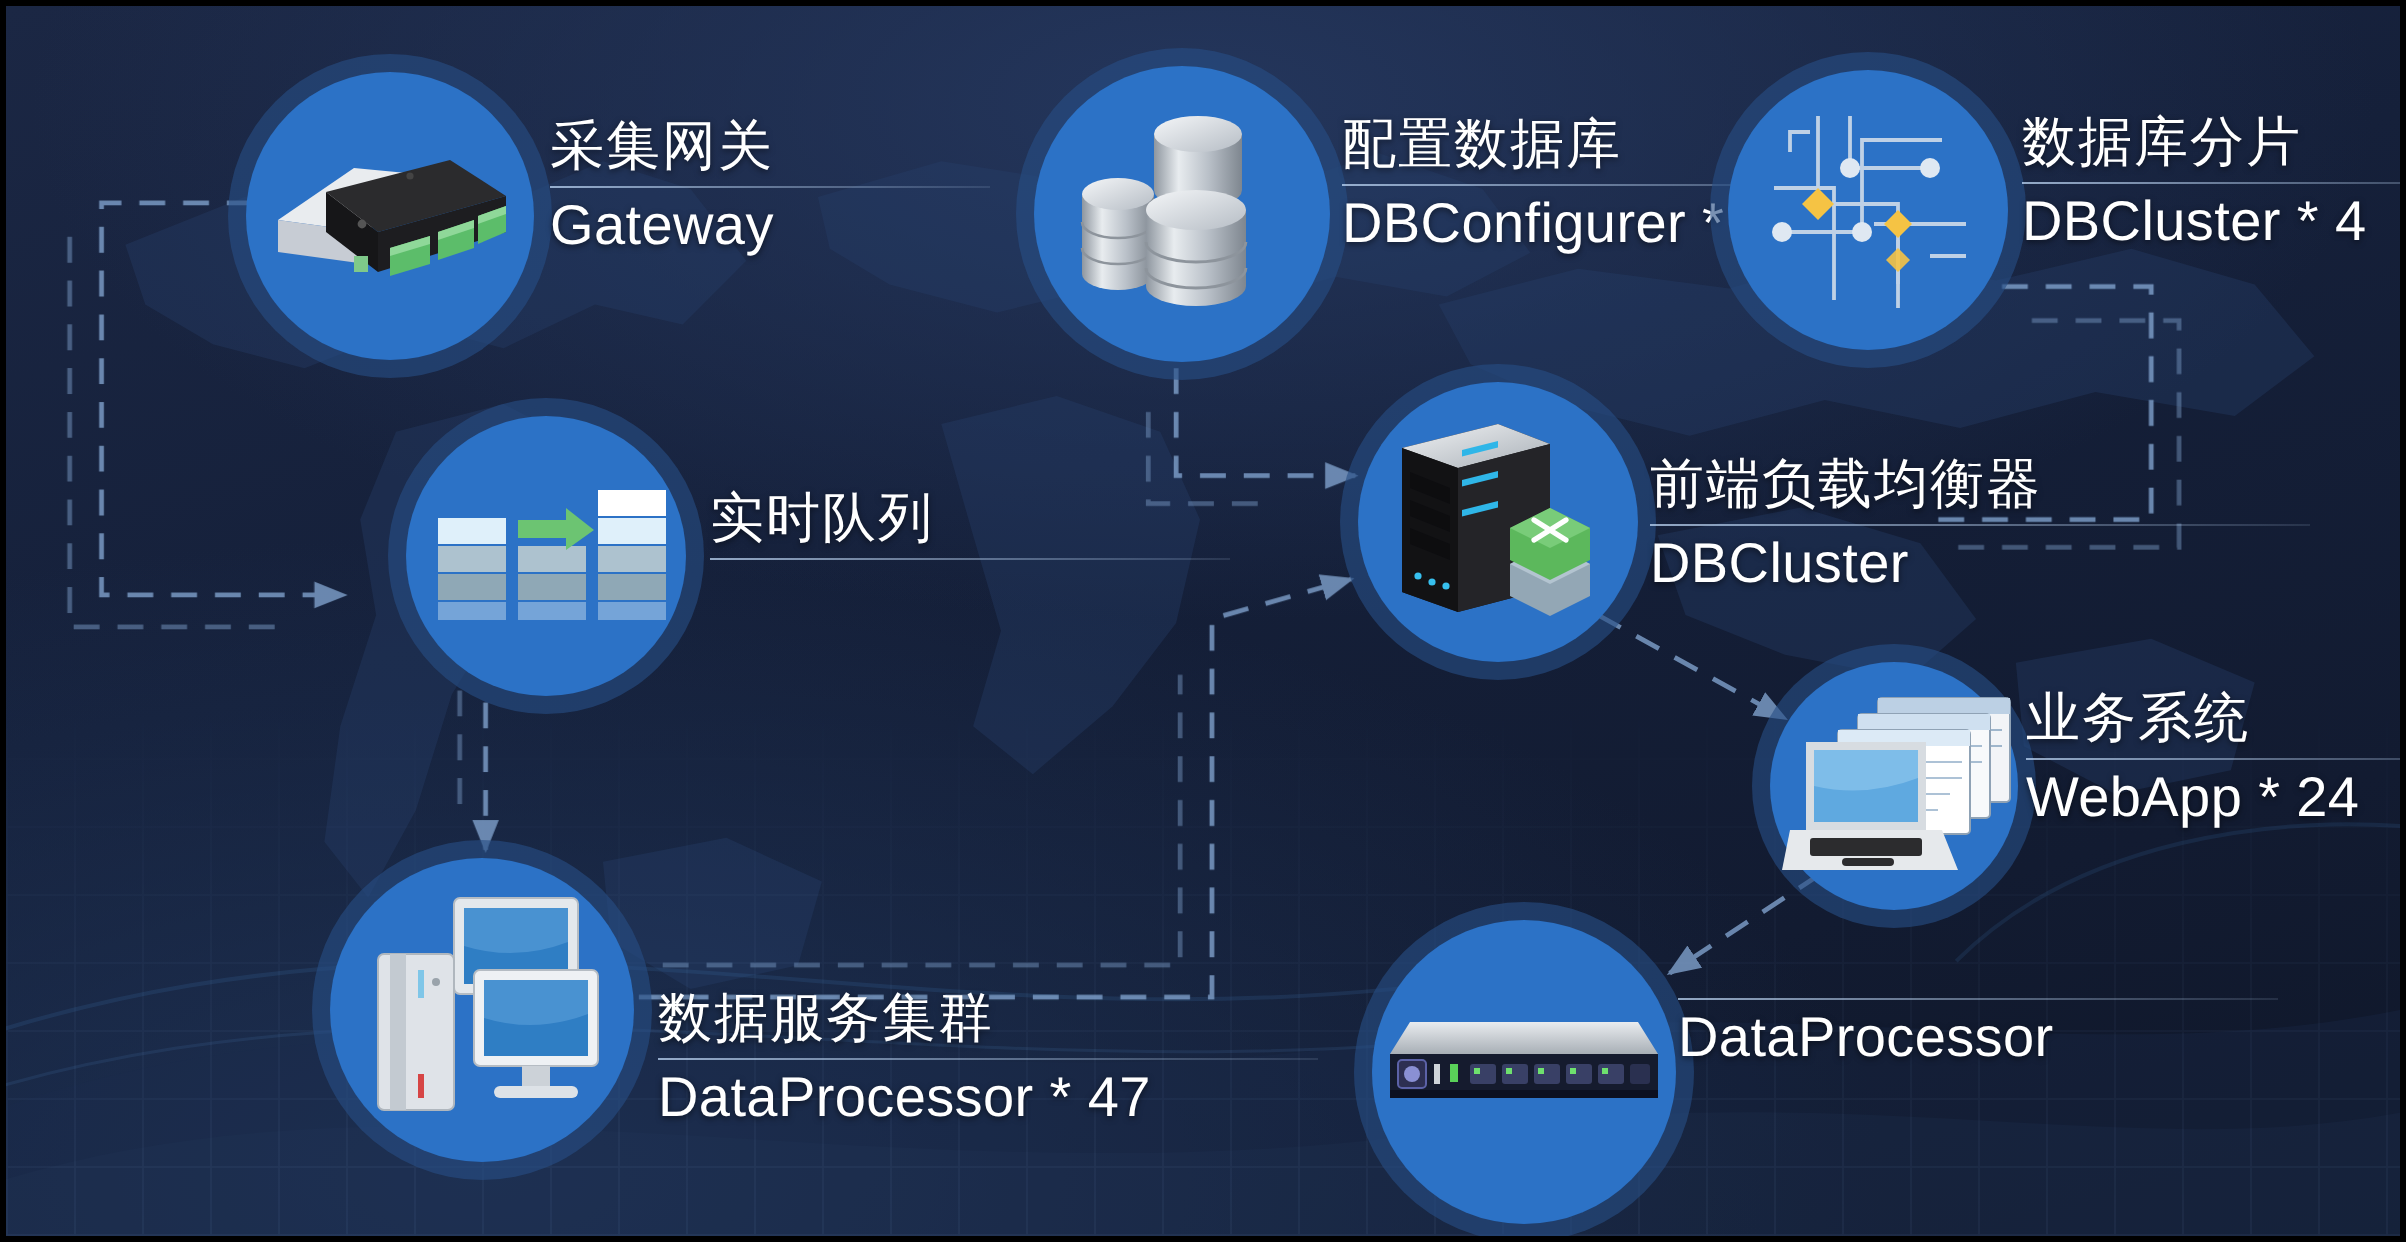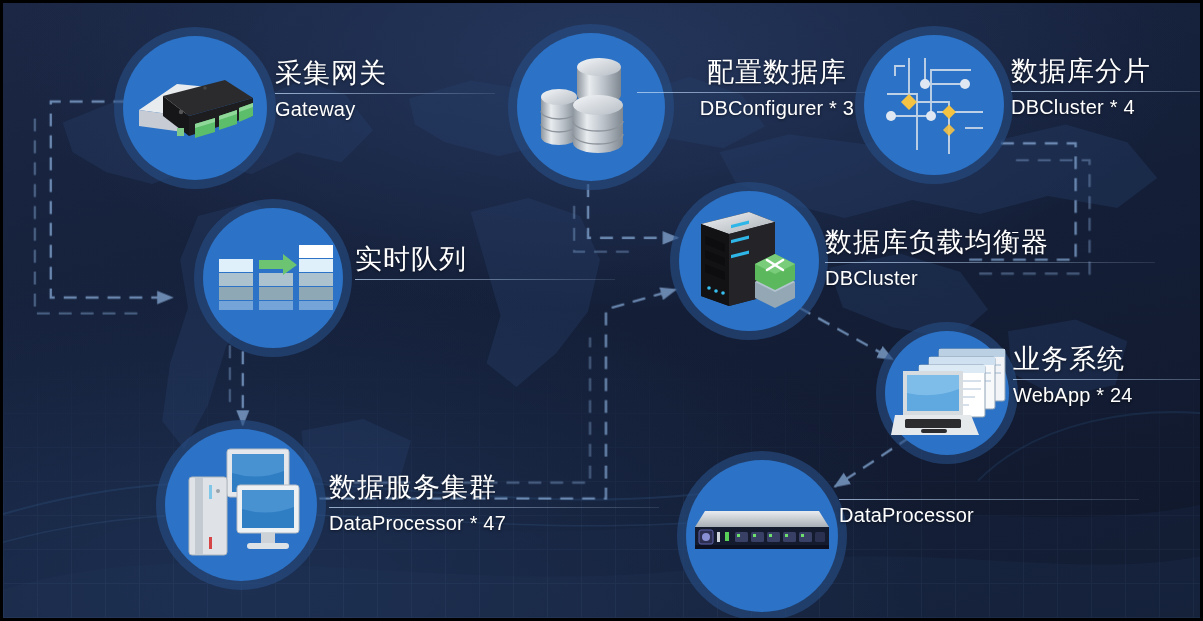--- a/index.html
+++ b/index.html
@@ -49,21 +49,21 @@
     display:block;
   }
   .label .rule{
     display:block;
     height:1px;
     background:linear-gradient(to right, rgba(190,215,245,.75), rgba(190,215,245,.12));
     margin:6px 0 4px 0;
   }
   .label .en{
     font-family:"Liberation Sans", sans-serif;
-    font-size:20px;
+    font-size:28px;
     line-height:1.1;
     display:block;
     letter-spacing:.2px;
   }
   .conn{position:absolute;inset:0;pointer-events:none;}
 </style>
 </head>
 <body>
 
 <div id="stage">
@@ -180,21 +180,21 @@
         </g>
 
         <g>
           <path d="M40,54 L40,92 a25,10 0 0 0 50,0 L90,54 Z" fill="url(#dbg)"></path>
           <ellipse cx="65" cy="54" rx="25" ry="10" fill="url(#dbt)"></ellipse>
           <path d="M40,70 a25,10 0 0 0 50,0" fill="none" stroke="#8d949c" stroke-width="1.4"></path>
           <path d="M40,83 a25,10 0 0 0 50,0" fill="none" stroke="#8d949c" stroke-width="1.4"></path>
         </g>
       </svg>
     </div>
-    <div class="label" style="left:634px;top:55px;width:280px;text-align:center;">
+    <div class="label" style="left:668px;top:55px;width:280px;">
       <span class="cn">配置数据库</span>
       <span class="rule"></span>
       <span class="en">DBConfigurer * 3</span>
     </div>
   </div>
 
   <div class="node">
     <div class="circle" style="left:861px;top:32px;width:140px;height:140px;"></div>
     <div class="icon-wrap" style="left:876px;top:47px;width:110px;height:110px;">
       <svg viewBox="0 0 110 110" width="110" height="110">
@@ -292,21 +292,21 @@
           <path d="M64,56 L84,46 L104,56 L104,72 L84,82 L64,72 Z" fill="#5cb85c"></path>
           <path d="M64,56 L84,46 L104,56 L84,66 Z" fill="#79cc79"></path>
           <g stroke="#ffffff" stroke-width="2.6" fill="none" stroke-linecap="round">
             <path d="M76,52 L92,62"></path>
               <path d="M92,52 L76,62"></path>
           </g>
         </g>
       </svg>
     </div>
     <div class="label" style="left:822px;top:225px;width:330px;">
-      <span class="cn">数据库负载均衡器</span>
+      <span class="cn">前端负载均衡器</span>
       <span class="rule"></span>
       <span class="en">DBCluster</span>
     </div>
   </div>
 
   <div class="node">
     <div class="circle" style="left:882px;top:328px;width:124px;height:124px;"></div>
     <div class="icon-wrap" style="left:888px;top:340px;width:118px;height:100px;">
       <svg viewBox="0 0 118 100" width="118" height="100">
 
@@ -377,21 +377,21 @@
 
         <g>
           <rect x="54" y="42" width="62" height="48" rx="3" fill="#eef1f4" stroke="#b5bcc3"></rect>
           <rect x="59" y="47" width="52" height="38" fill="#2f7ec4"></rect>
           <path d="M59,47 L111,47 L111,64 Q85,74 59,66 Z" fill="#5ea3dd" opacity=".55"></path>
           <rect x="78" y="90" width="14" height="10" fill="#ccd2d8"></rect>
           <rect x="64" y="100" width="42" height="6" rx="3" fill="#dde2e7"></rect>
         </g>
       </svg>
     </div>
-    <div class="label" style="left:326px;top:470px;width:330px;">
+    <div class="label" style="left:326px;top:492px;width:330px;">
       <span class="cn">数据服务集群</span>
       <span class="rule"></span>
       <span class="en">DataProcessor * 47</span>
     </div>
   </div>
 
   <div class="node">
     <div class="circle" style="left:683px;top:457px;width:152px;height:152px;"></div>
     <div class="icon-wrap" style="left:688px;top:498px;width:142px;height:60px;">
       <svg viewBox="0 0 142 60" width="142" height="60">

